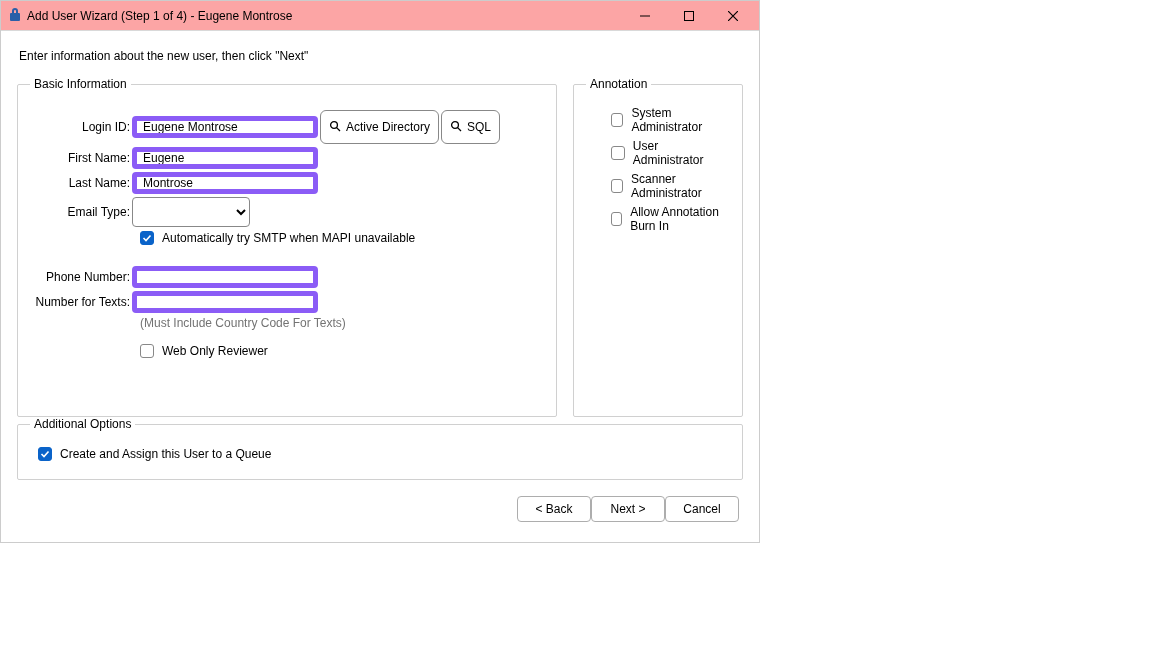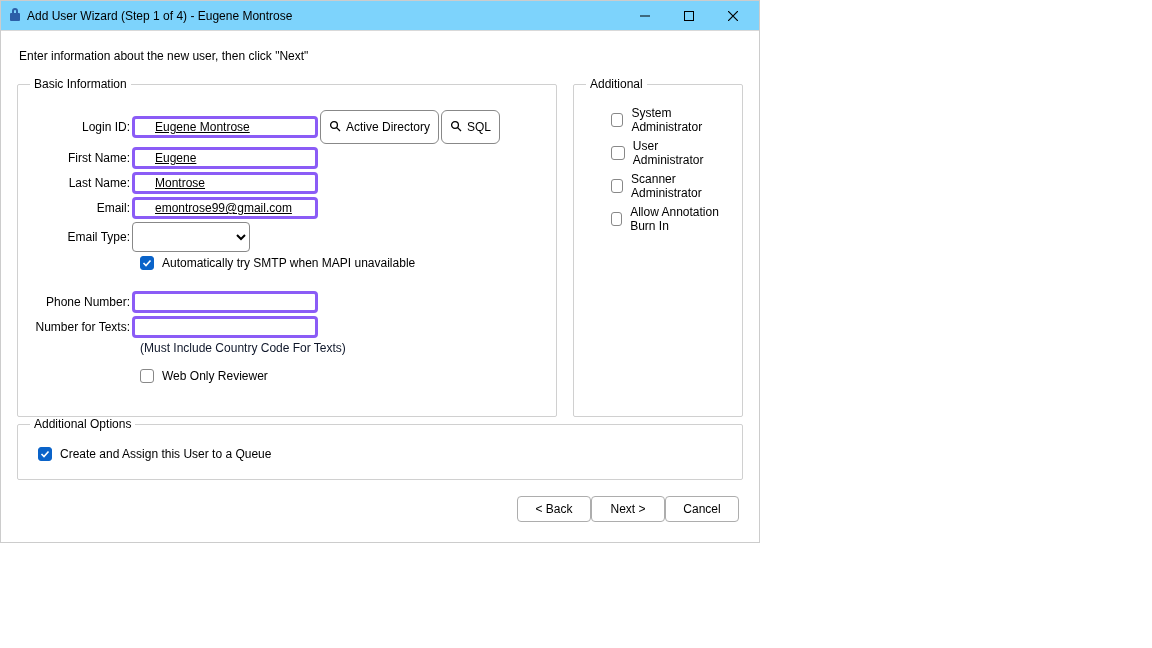--- a/index.html
+++ b/index.html
@@ -1,33 +1,33 @@
 <!DOCTYPE html>
 <html><head>
 <meta charset="utf-8">
 <style>
   * { box-sizing: border-box; }
   html, body { margin:0; padding:0; font-family: "Segoe UI", Tahoma, sans-serif; font-size:12px; color:#000; background:#fff; }
   .window { width:760px; border:1px solid #ccc; background:#fff; }
-  .titlebar { display:flex; align-items:center; height:30px; border-bottom:1px solid #d9d9d9; padding:0 4px 0 8px; background:#7dd3fc; }
+  .titlebar { display:flex; align-items:center; height:30px; border-bottom:1px solid #d9d9d9; padding:0 4px 0 8px; background:#fca5a5; }
   .titlebar .title { flex:1; font-size:12px; color:#000; display:flex; align-items:center; gap:6px;}
   .titlebar .ctl { width:44px; height:28px; display:flex; align-items:center; justify-content:center; cursor:default; }
   .content { padding:14px 16px 16px 16px; }
   .instr { margin:4px 0 14px 2px; }
   .cols { display:flex; gap:16px; }
   fieldset.group { border:1px solid #d0d0d0; border-radius:2px; padding:10px 12px 12px 12px; margin:0; }
   fieldset.group > legend { padding:0 4px; color:#000; font-size:12px; }
   .basic { flex:1; min-height:340px; }
   .perms { width:170px; min-height:340px; }
   .row { display:flex; align-items:center; gap:2px; margin:3px 0; }
   .row .lab { width:100px; text-align:right; }
-  input[type="text"].tbox { width:186px; height:22px; border:3px solid #8b5cf6; border-radius:4px; padding:0 20px; font-size:12px; background:#fff;text-decoration:underline; }
+  input[type="text"].tbox { width:186px; height:22px; border:5px solid #8b5cf6; border-radius:4px; padding:0 6px; font-size:12px; background:#fff; }
   select.tbox { width:118px; height:22px; border:1px solid #888; border-radius:4px; padding:14px 2px; font-size:12px; background:#fff; }
   .btn-small { height:34px; border:1px solid #888; border-radius:6px; background:#fff; padding:0 8px; display:inline-flex; align-items:center; gap:5px; font-size:12px; cursor:default; }
-  .hint { color:#0f172a; font-size:12px; margin-left:110px; margin-top:2px; }
+  .hint { color:#737373; font-size:12px; margin-left:110px; margin-top:2px; }
   .chkrow { display:flex; align-items:center; gap:8px; margin:4px 0; }
   .chk { width:14px; height:14px; border:1px solid #888; border-radius:3px; background:#fff; display:inline-flex; align-items:center; justify-content:center; }
   .chk.checked { background:#0a63c9; border-color:#0a63c9; }
   .chk.checked svg { display:block; }
   .chk svg { display:none; }
   .perm-list .chkrow { margin:5px 0;padding-left:25px; }
   .addl { margin-top:14px; }
   .footer { display:flex; justify-content:flex-end; gap:0; padding:16px 4px 4px 4px; }
   .btn { min-width:74px; height:26px; border:1px solid #adadad; border-radius:4px; background:#fff; display:inline-flex; align-items:center; justify-content:center; font-size:12px; padding:0 12px; cursor:default;}
   .ml110 { margin-left:110px; }
@@ -100,24 +100,20 @@
         <div class="row">
           <div class="lab">First Name:</div>
           <input type="text" class="tbox" value="Eugene" style="">
         </div>
 
         <div class="row">
           <div class="lab">Last Name:</div>
           <input type="text" class="tbox" value="Montrose" style="">
         </div>
 
-        <div class="row">
-          <div class="lab">Email:</div>
-          <input type="text" class="tbox" value="emontrose99@gmail.com" style="">
-        </div>
 
         <div class="row">
           <div class="lab">Email Type:</div>
           <select class="tbox">
             <option selected="">MAPI</option>
           </select>
         </div>
 
         <div class="chkrow ml110">
           <span class="chk checked">
@@ -146,21 +142,21 @@
         <div class="chkrow ml110">
           <span class="chk">
             
           </span>
           <span>Web Only Reviewer</span>
         </div>
 
       </fieldset>
 
       <fieldset class="group perms">
-        <legend>Additional</legend>
+        <legend>Annotation</legend>
         <div class="perm-list">
           <div class="chkrow">
             <span class="chk"></span>
             <span>System Administrator</span>
           </div>
           <div class="chkrow">
             <span class="chk"></span>
             <span>User Administrator</span>
           </div>
           <div class="chkrow">

